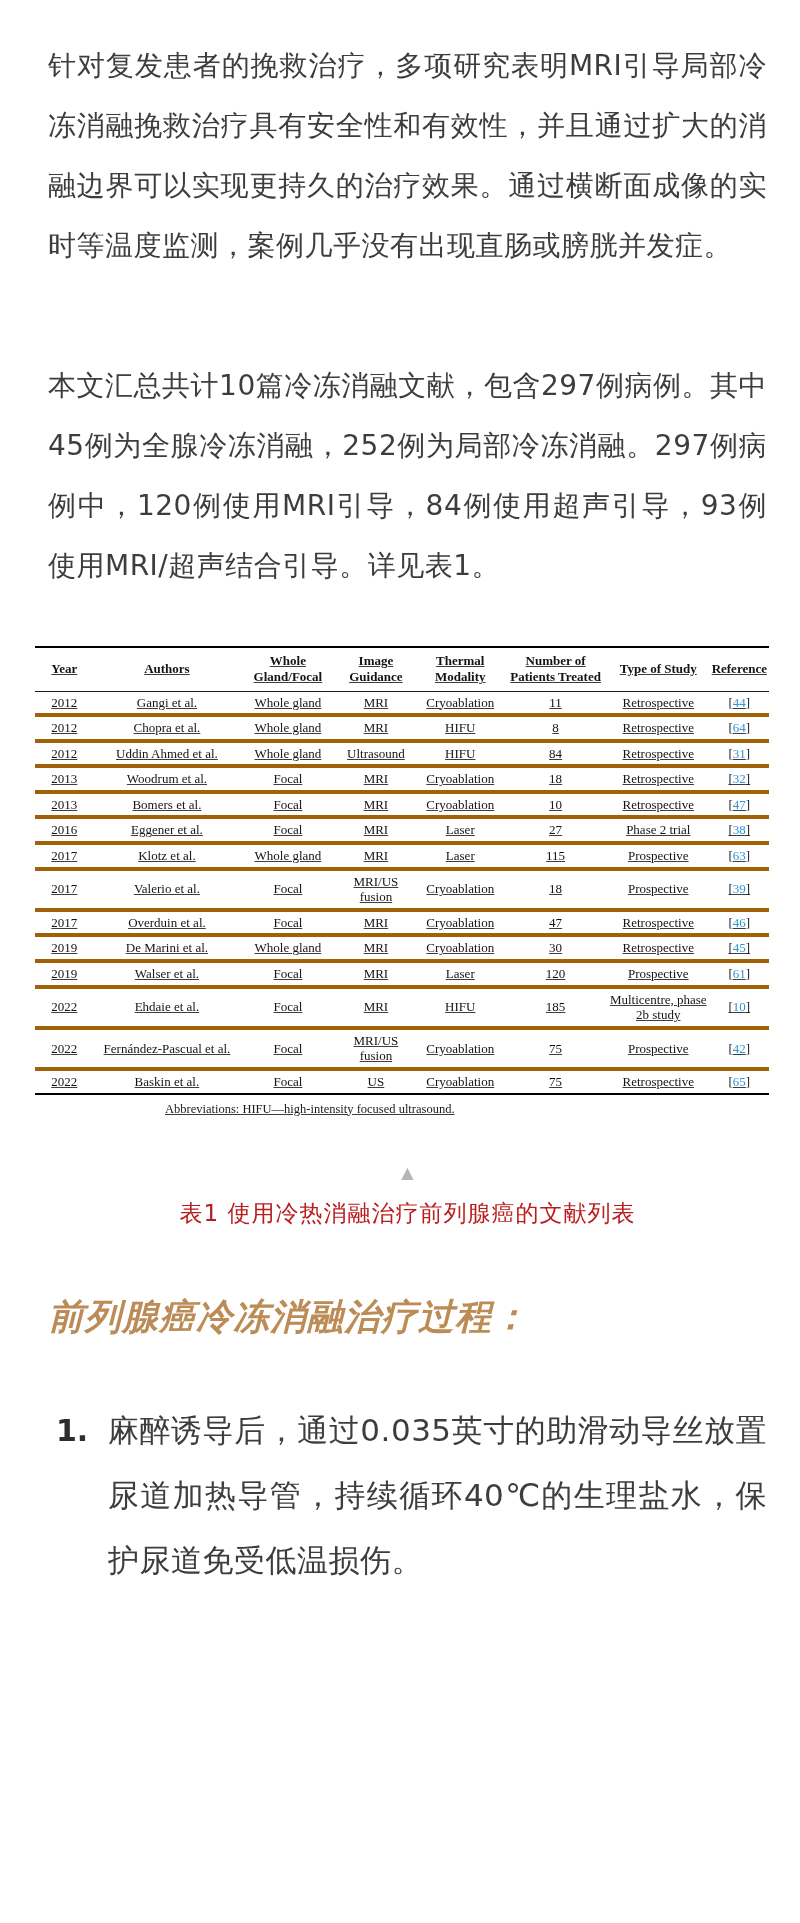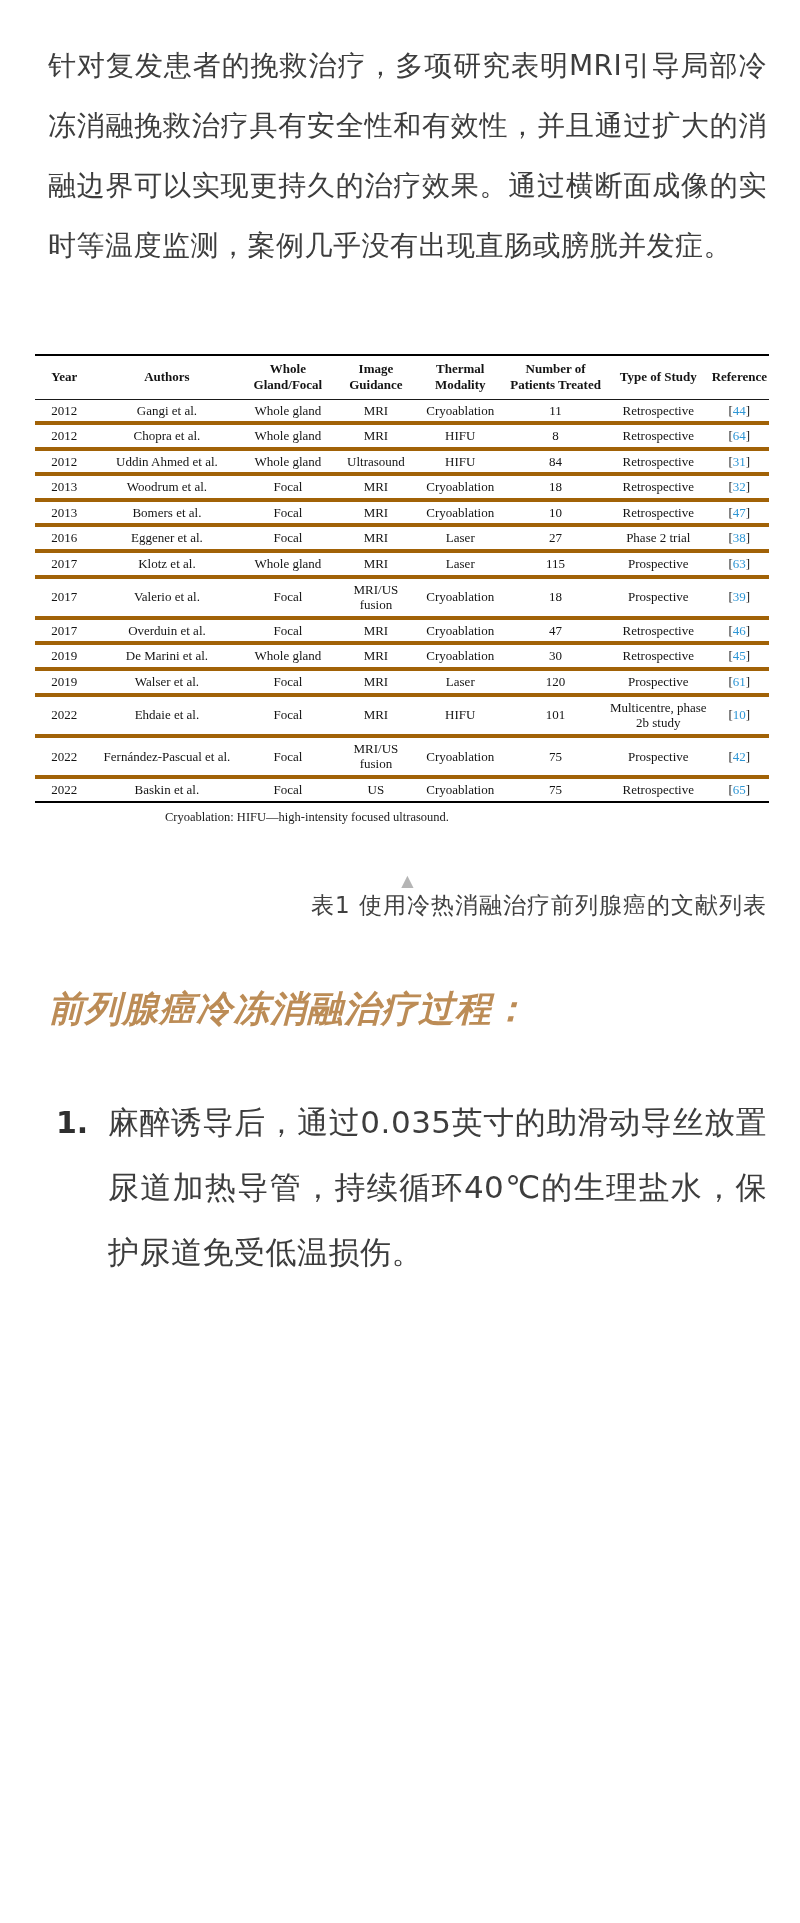--- a/index.html
+++ b/index.html
@@ -20,21 +20,21 @@
   .body-par{
     font-size:28px;
     line-height:60px;
     text-align:justify;
     letter-spacing:0.5px;
     color:#3d3d3d;
   }
   .par-2{margin-top:80px;}
 
   
-  .table-figure{margin-top:78px;margin-left:-13px;width:734px;}
+  .table-figure{margin-top:50px;margin-left:-13px;width:734px;text-decoration:underline;}
   table.lit-table{
     width:734px;
     border-collapse:collapse;
     border-top:2px solid #000;
     border-bottom:2px solid #000;
     font-family:"Liberation Serif","DejaVu Serif",serif;
     color:#141414;
   }
   table.lit-table th{
     font-size:13px;
@@ -76,23 +76,24 @@
     text-align:center;
     cursor:pointer;
   }
   .triangle-icon{
     font-size:16px;
     color:#b5b5b5;
     line-height:18px;
     display:inline-block;
   }
   .table-caption{
-    text-align:right;
+    margin-top:16px;
+    text-align:center;
     font-size:23px;
-    color:#404040;
+    color:#b91c1c;
     letter-spacing:1px;
   }
 
   
   .section-heading{
     margin-top:64px;
     font-family:"Liberation Serif","DejaVu Serif",serif;
     font-weight:bold;
     font-size:36px;
     letter-spacing:1px;
@@ -123,20 +124,21 @@
     color:#3d3d3d;
   }
 </style>
 </head>
 <body>
 
 <div class="page">
 
   <p class="body-par par-1">针对复发患者的挽救治疗，多项研究表明MRI引导局部冷冻消融挽救治疗具有安全性和有效性，并且通过扩大的消融边界可以实现更持久的治疗效果。通过横断面成像的实时等温度监测，案例几乎没有出现直肠或膀胱并发症。</p>
 
+  <p class="body-par par-2">本文汇总共计10篇冷冻消融文献，包含297例病例。其中45例为全腺冷冻消融，252例为局部冷冻消融。297例病例中，120例使用MRI引导，84例使用超声引导，93例使用MRI/超声结合引导。详见表1。</p>
 
   <figure class="table-figure">
     <table class="lit-table">
       <colgroup>
         <col class="col-year">
           <col class="col-authors">
           <col class="col-gland">
           <col class="col-guidance">
         <col class="col-modality">
           <col class="col-patients">
@@ -265,21 +267,21 @@
             <td>120</td>
             <td>Prospective</td>
             <td><span>[</span><span class="refnum">61</span><span>]</span></td>
           </tr>
           <tr>
             <td>2022</td>
             <td>Ehdaie et al.</td>
             <td>Focal</td>
             <td>MRI</td>
             <td>HIFU</td>
-            <td>101</td>
+            <td>185</td>
             <td>Multicentre, phase 2b study</td>
             <td><span>[</span><span class="refnum">10</span><span>]</span></td>
           </tr>
           <tr>
             <td>2022</td>
             <td>Fernández-Pascual et al.</td>
             <td>Focal</td>
             <td>MRI/US fusion</td>
             <td>Cryoablation</td>
             <td>75</td>
@@ -291,21 +293,21 @@
             <td>Baskin et al.</td>
             <td>Focal</td>
             <td>US</td>
             <td>Cryoablation</td>
             <td>75</td>
             <td>Retrospective</td>
             <td><span>[</span><span class="refnum">65</span><span>]</span></td>
           </tr>
         </tbody>
     </table>
-    <div class="table-footnote">Cryoablation: HIFU—high-intensity focused ultrasound.</div>
+    <div class="table-footnote">Abbreviations: HIFU—high-intensity focused ultrasound.</div>
   </figure>
 
   <div class="collapse-control">
     <span class="triangle-icon">▲</span>
   </div>
 
   <div class="table-caption">表1 使用冷热消融治疗前列腺癌的文献列表</div>
 
   <h2 class="section-heading">前列腺癌冷冻消融治疗过程：</h2>
 

